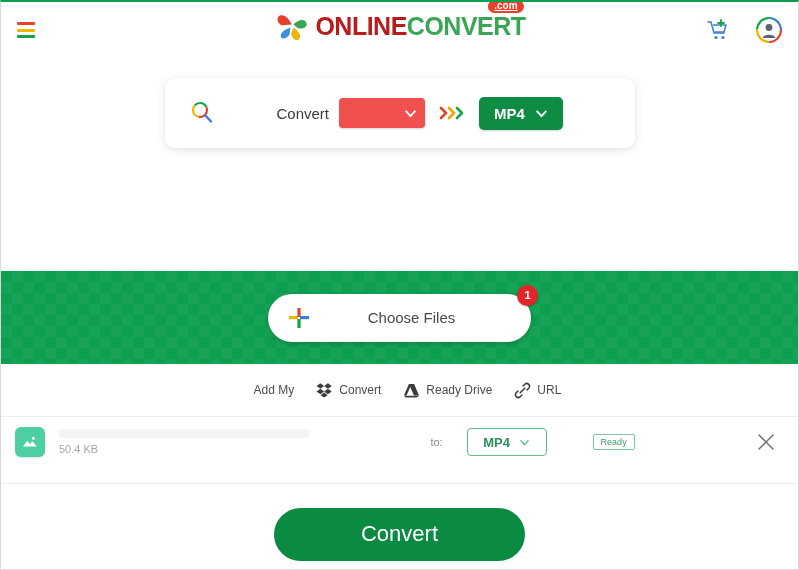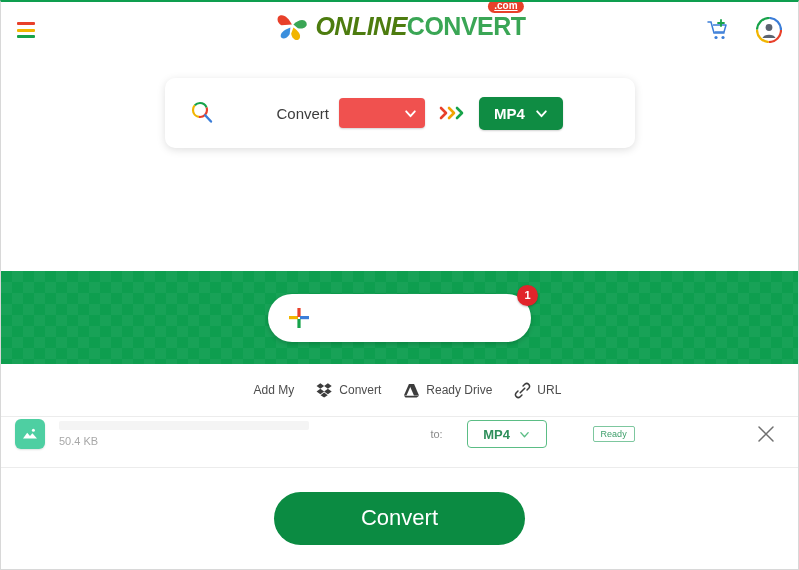--- a/index.html
+++ b/index.html
@@ -47,21 +47,21 @@
   }
   .logo-mark { width: 36px; height: 36px; flex: 0 0 36px; }
   .logo-text {
     position: relative;
     font-size: 25px;
     font-weight: bold;
     letter-spacing: -0.5px;
     line-height: 1;
     white-space: nowrap;
   }
-  .logo-online { color: #4d7c0f; font-style: italic; }
+  .logo-online { color: #b91c1c; }
   .logo-convert { color: #3aa655; }
   .logo-dotcom {
     position: absolute;
     right: 2px; top: -14px;
     background: #e8402a;
     color: #ffffff;
     font-size: 10px;
     font-weight: bold;
     padding: 1px 6px 2px;
     border-radius: 7px;
@@ -183,21 +183,21 @@
     display: flex; align-items: center; gap: 6px;
     font-size: 12px; color: #4d4d4d;
     cursor: pointer;
   }
   .src-item.static { cursor: default; }
   .src-icon { width: 17px; height: 17px; display: block; }
 
   
   .file-row {
     position: relative;
-    height: 52px;
+    height: 68px;
     border-top: 1px solid #ececec;
     border-bottom: 1px solid #ececec;
     display: flex; align-items: center;
     padding: 0 22px 16px 14px;
     background: #ffffff;
   }
   .file-thumb {
     width: 30px; height: 30px;
     border-radius: 6px;
     background: #4ecfa2;
@@ -340,20 +340,21 @@
   </div>
 
   <div class="dropzone">
     <div class="choose-files">
       <svg class="plus-icon" viewBox="0 0 22 22">
         <rect x="1" y="9" width="9" height="3.2" fill="#f1b500"></rect>
         <rect x="9.4" y="1" width="3.2" height="9" fill="#e8402a"></rect>
         <rect x="12" y="9" width="9" height="3.2" fill="#3b7dd8"></rect>
         <rect x="9.4" y="12" width="3.2" height="9" fill="#17a34a"></rect>
       </svg>
+      <div class="cf-label">Choose Files</div>
       <div class="badge">1</div>
     </div>
   </div>
 
   <div class="sources">
     <div class="src-item static">
       <span>Add My</span>
     </div>
 
     <div class="src-item">

